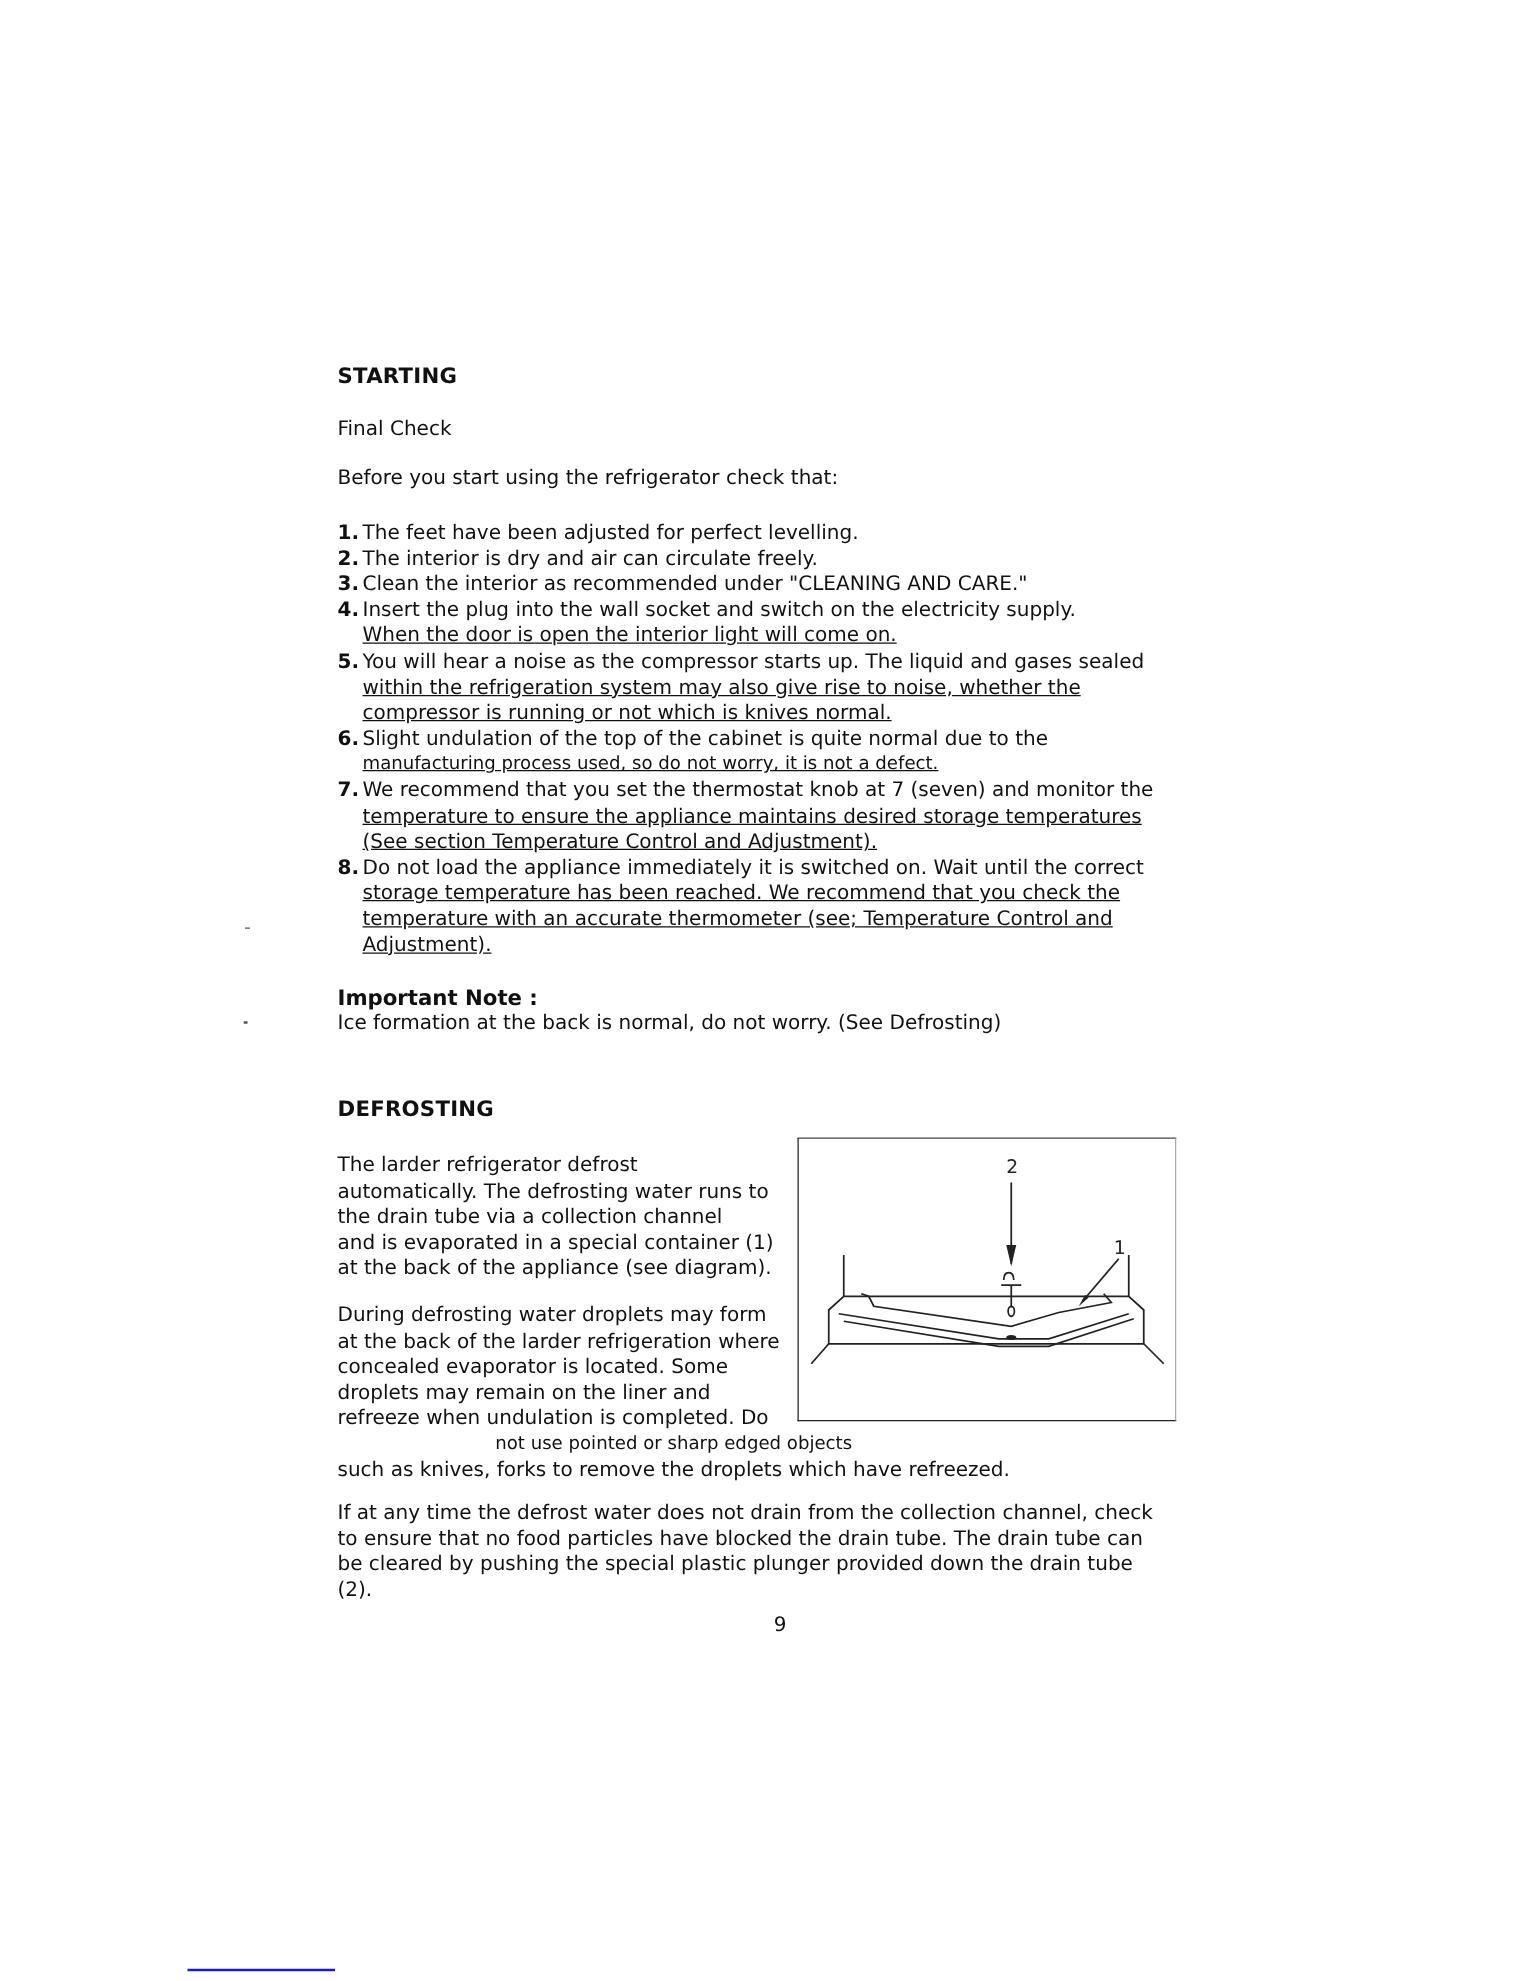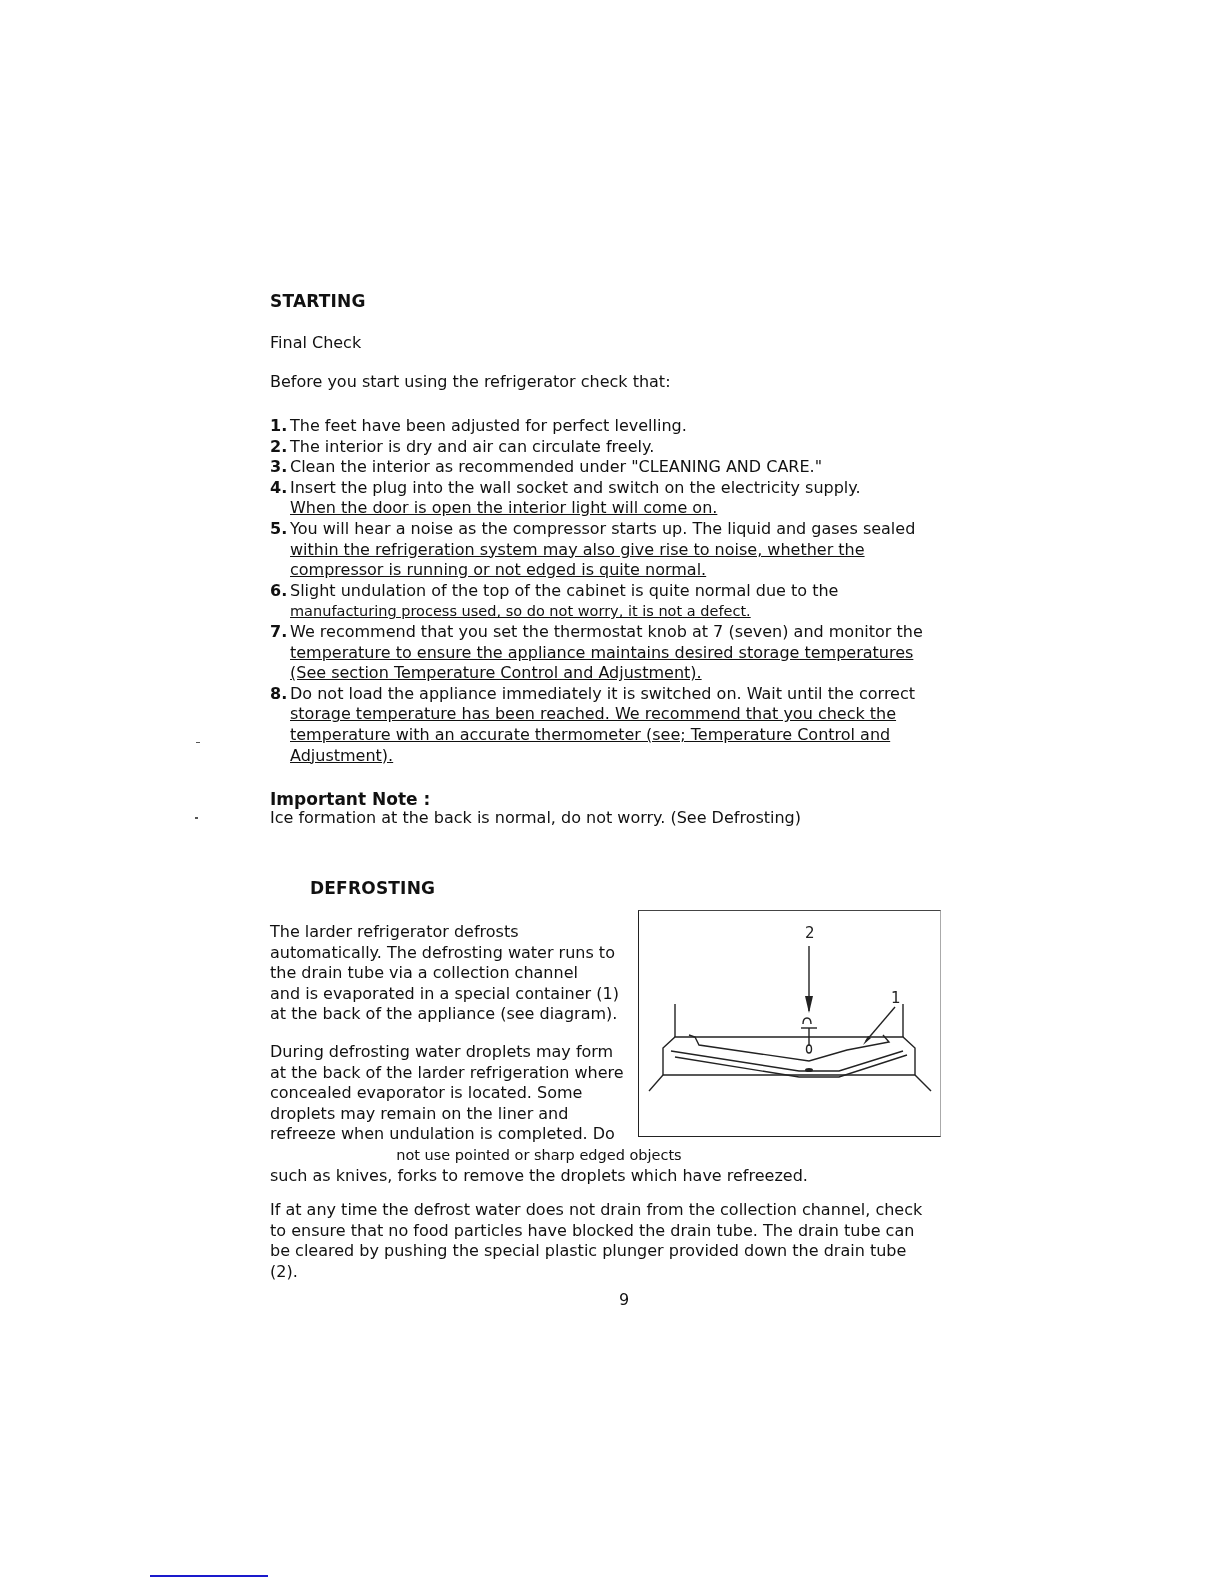--- a/index.html
+++ b/index.html
@@ -28,21 +28,21 @@
   <div><span class="num">1.</span><span>The feet have been adjusted for perfect levelling.</span></div>
   <div><span class="num">2.</span><span>The interior is dry and air can circulate freely.</span></div>
   <div><span class="num">3.</span><span>Clean the interior as recommended under "CLEANING AND CARE."</span></div>
   <div>
     <div><span class="num">4.</span><span>Insert the plug into the wall socket and switch on the electricity supply.</span></div>
     <div class="ind">When the door is open the interior light will come on.</div>
   </div>
   <div>
     <div><span class="num">5.</span><span>You will hear a noise as the compressor starts up. The liquid and gases sealed</span></div>
     <div class="ind">within the refrigeration system may also give rise to noise, whether the</div>
-    <div class="ind">compressor is running or not edged is quite normal.</div>
+    <div class="ind">compressor is running or not which is knives normal.</div>
   </div>
   <div>
     <div><span class="num">6.</span><span>Slight undulation of the top of the cabinet is quite normal due to the</span></div>
     <div class="ind" style="font-size:14.5px;">manufacturing process used, so do not worry, it is not a defect.</div>
   </div>
   <div>
     <div><span class="num">7.</span><span>We recommend that you set the thermostat knob at 7 (seven) and monitor the</span></div>
     <div class="ind">temperature to ensure the appliance maintains desired storage temperatures</div>
     <div class="ind">(See section Temperature Control and Adjustment).</div>
   </div>
@@ -50,24 +50,24 @@
     <div><span class="num">8.</span><span>Do not load the appliance immediately it is switched on. Wait until the correct</span></div>
     <div class="ind">storage temperature has been reached. We recommend that you check the</div>
     <div class="ind">temperature with an accurate thermometer (see; Temperature Control and</div>
     <div class="ind">Adjustment).</div>
   </div>
 </div>
 
 <div class="abs note-h" style="left:270px; top:789px;">Important Note :</div>
 <div class="abs t" style="left:270px; top:808px;">Ice formation at the back is normal, do not worry. (See Defrosting)</div>
 
-<div class="abs h" style="left:270px; top:878px;margin-left:40px;">DEFROSTING</div>
+<div class="abs h" style="left:270px; top:878px;">DEFROSTING</div>
 
 <div class="abs t" style="left:270px; top:922px;">
-  <div>The larder refrigerator defrosts</div>
+  <div>The larder refrigerator defrost</div>
   <div>automatically. The defrosting water runs to</div>
   <div>the drain tube via a collection channel</div>
   <div>and is evaporated in a special container (1)</div>
   <div>at the back of the appliance (see diagram).</div>
 </div>
 
 <div class="abs t" style="left:270px; top:1042px;">
   <div>During defrosting water droplets may form</div>
   <div>at the back of the larder refrigeration where</div>
   <div>concealed evaporator is located. Some</div>

